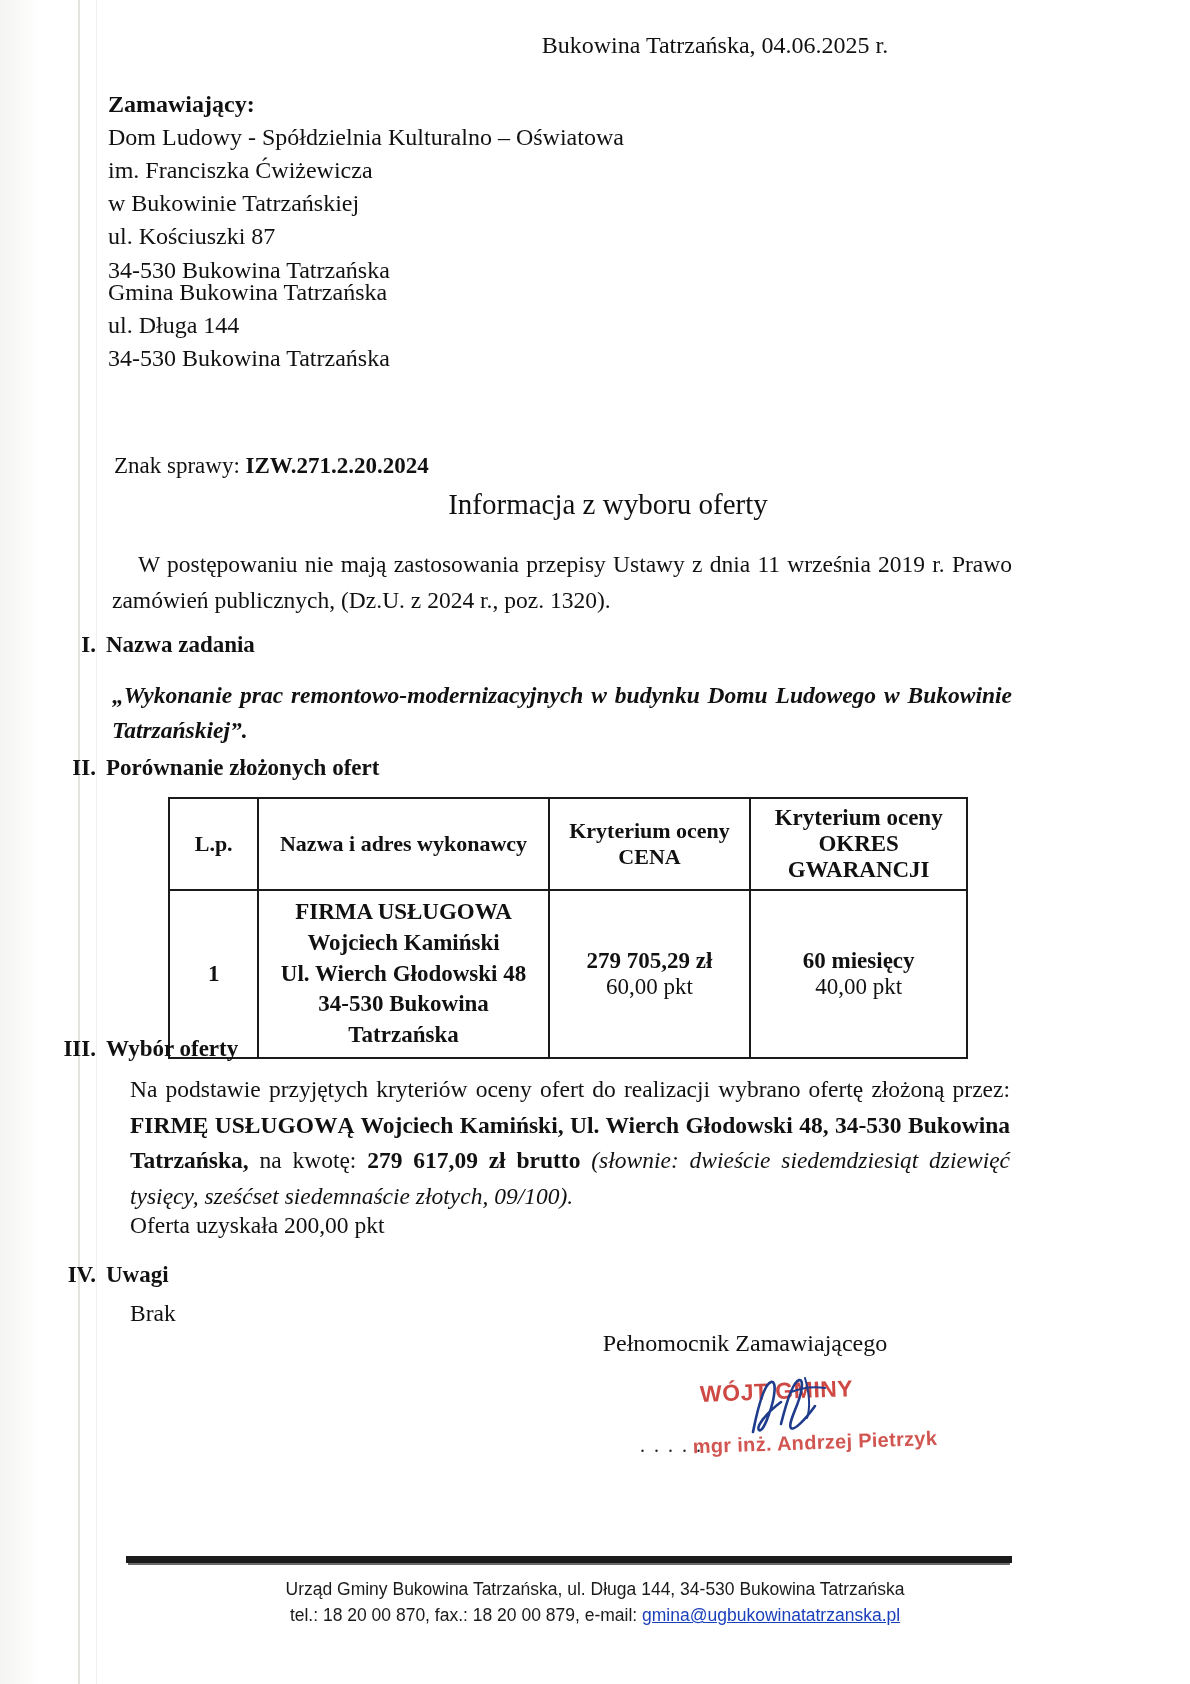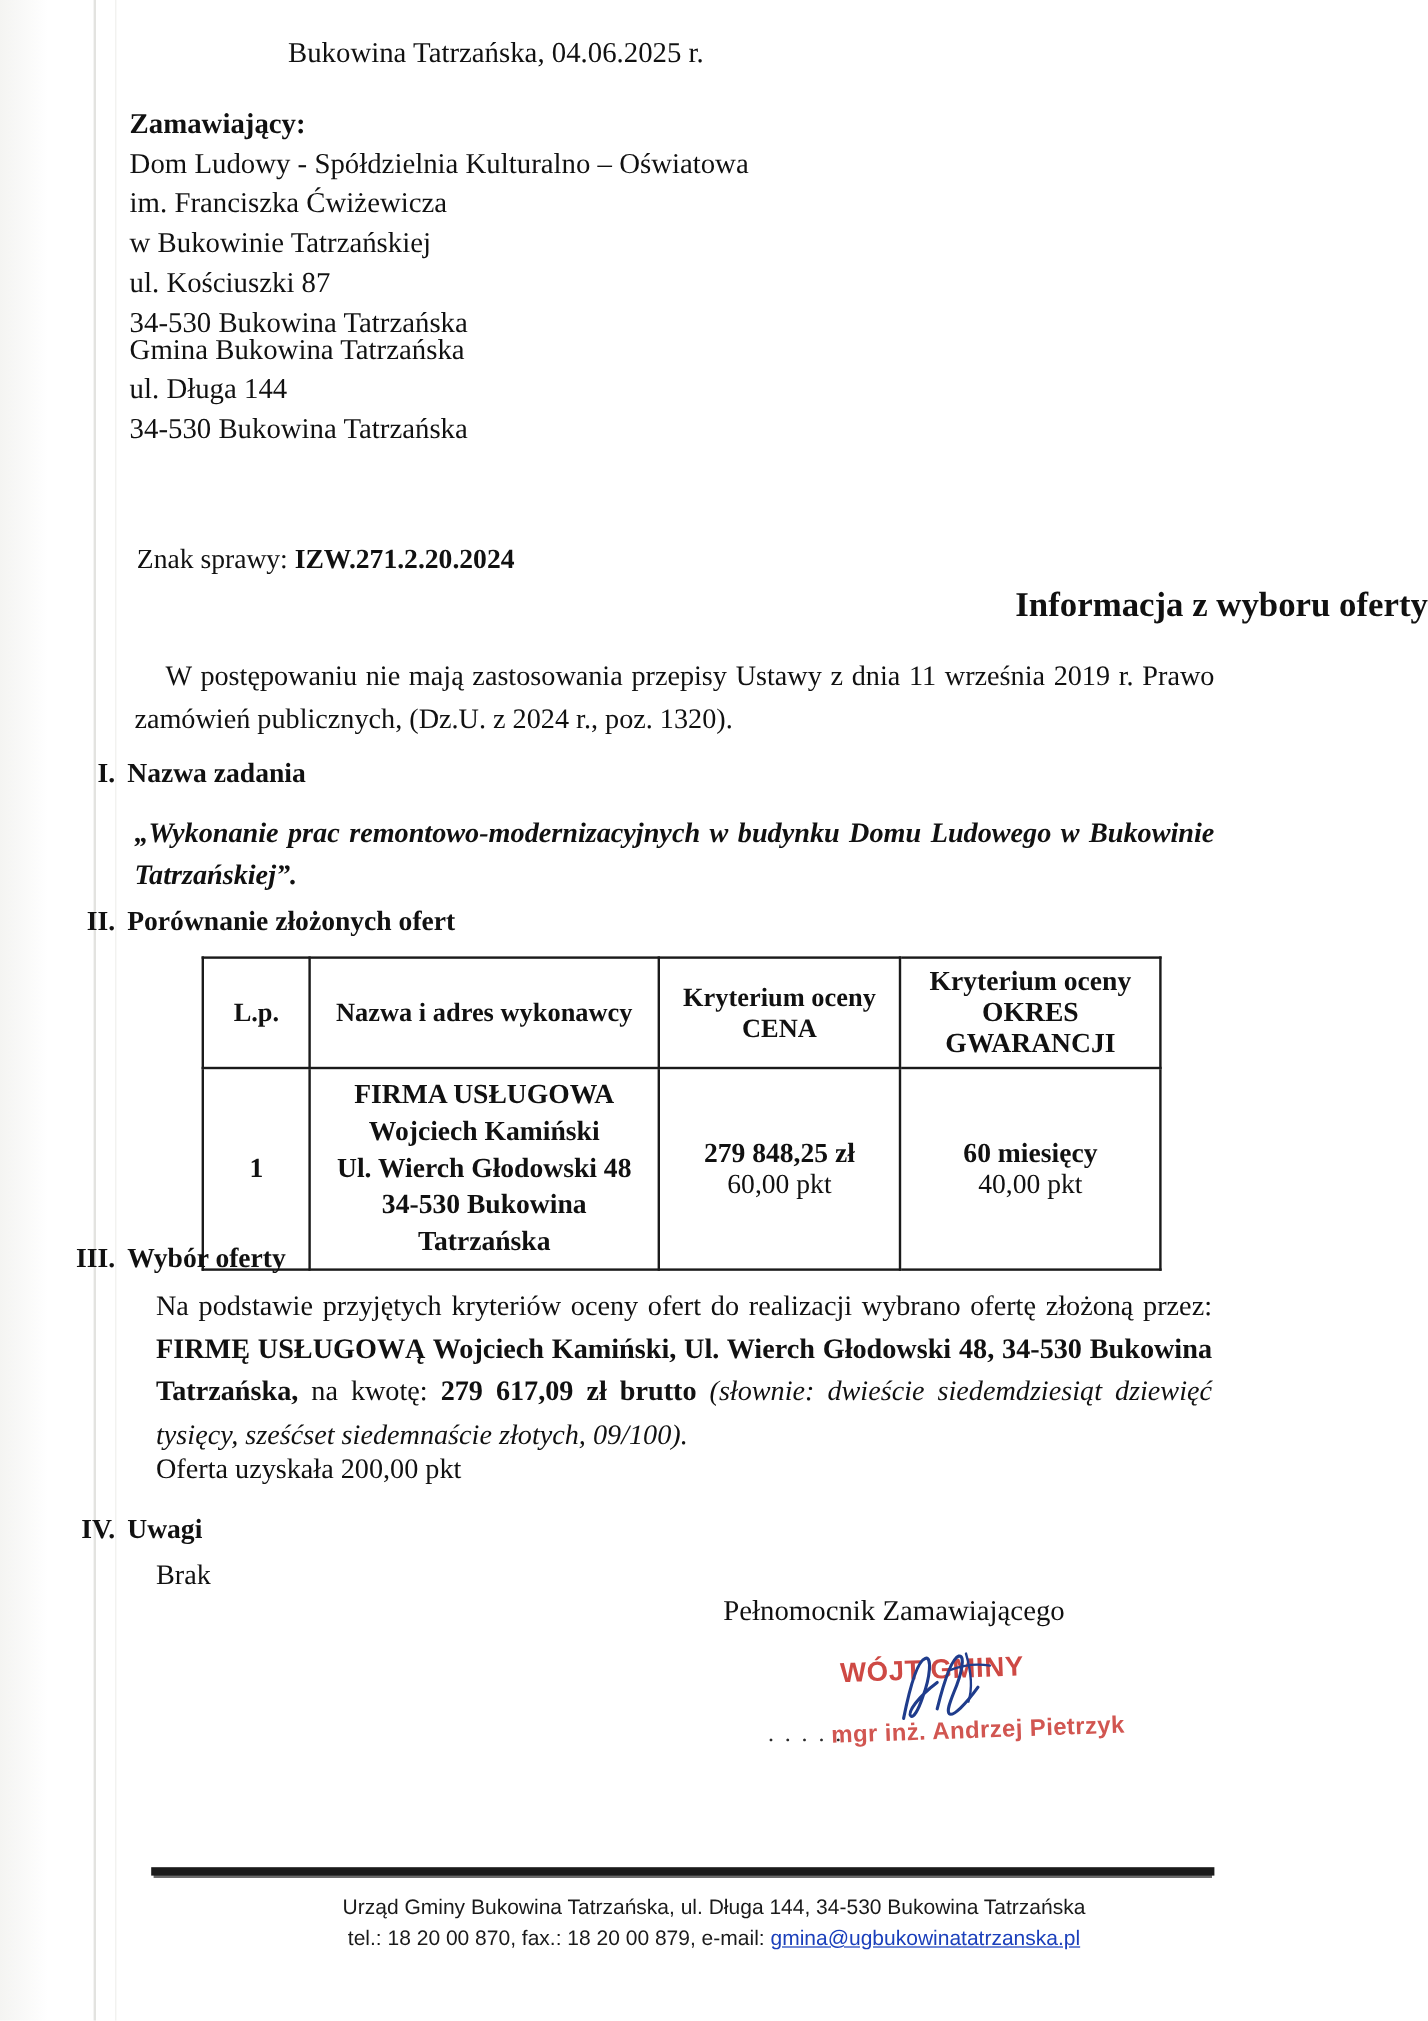--- a/index.html
+++ b/index.html
@@ -22,37 +22,37 @@
     position:absolute; left:78px; top:0; bottom:0; width:2px;
     background:#e3e3e0;
   }
   .scan-edge2 {
     position:absolute; left:96px; top:0; bottom:0; width:1px;
     background:#efefed;
   }
 
   .date-line {
     position:absolute; left:0; right:0; top:32px;
-    text-align:left; font-size:24px;
+    text-align:center; font-size:24px;
     padding-left:240px;
   }
 
   .block { position:absolute; left:108px; font-size:24px; line-height:1.38; }
   .block b { font-weight:700; }
   .addr-line { white-space:nowrap; }
 
   #authority-block { top:88px; }
   #agent-block { top:276px; }
 
   .case-line { position:absolute; left:114px; top:453px; font-size:23px; }
   .case-line b { font-weight:700; }
 
   .doc-title {
     position:absolute; left:0; right:0; top:488px;
-    text-align:right; font-size:29px; font-weight:700;
+    text-align:center; font-size:29px; font-weight:400;
     padding-left:26px;
   }
 
   .intro {
     position:absolute; left:112px; top:546px; width:900px;
     font-size:23.5px; line-height:1.55; text-align:justify;
     text-indent:26px;
   }
 
   .sec {
@@ -212,21 +212,21 @@
     <tbody>
       <tr>
         <td class="cell-idx">1</td>
         <td class="cell-name">
           <div>FIRMA USŁUGOWA</div>
           <div>Wojciech Kamiński</div>
           <div>Ul. Wierch Głodowski 48</div>
           <div>34-530 Bukowina Tatrzańska</div>
         </td>
         <td>
-          <div class="cell-price-main">279 848,25 zł</div>
+          <div class="cell-price-main">279 705,29 zł</div>
           <div class="cell-price-sub">60,00 pkt</div>
         </td>
         <td>
           <div class="cell-price-main">60 miesięcy</div>
           <div class="cell-price-sub">40,00 pkt</div>
         </td>
       </tr>
     </tbody>
   </table>
 

